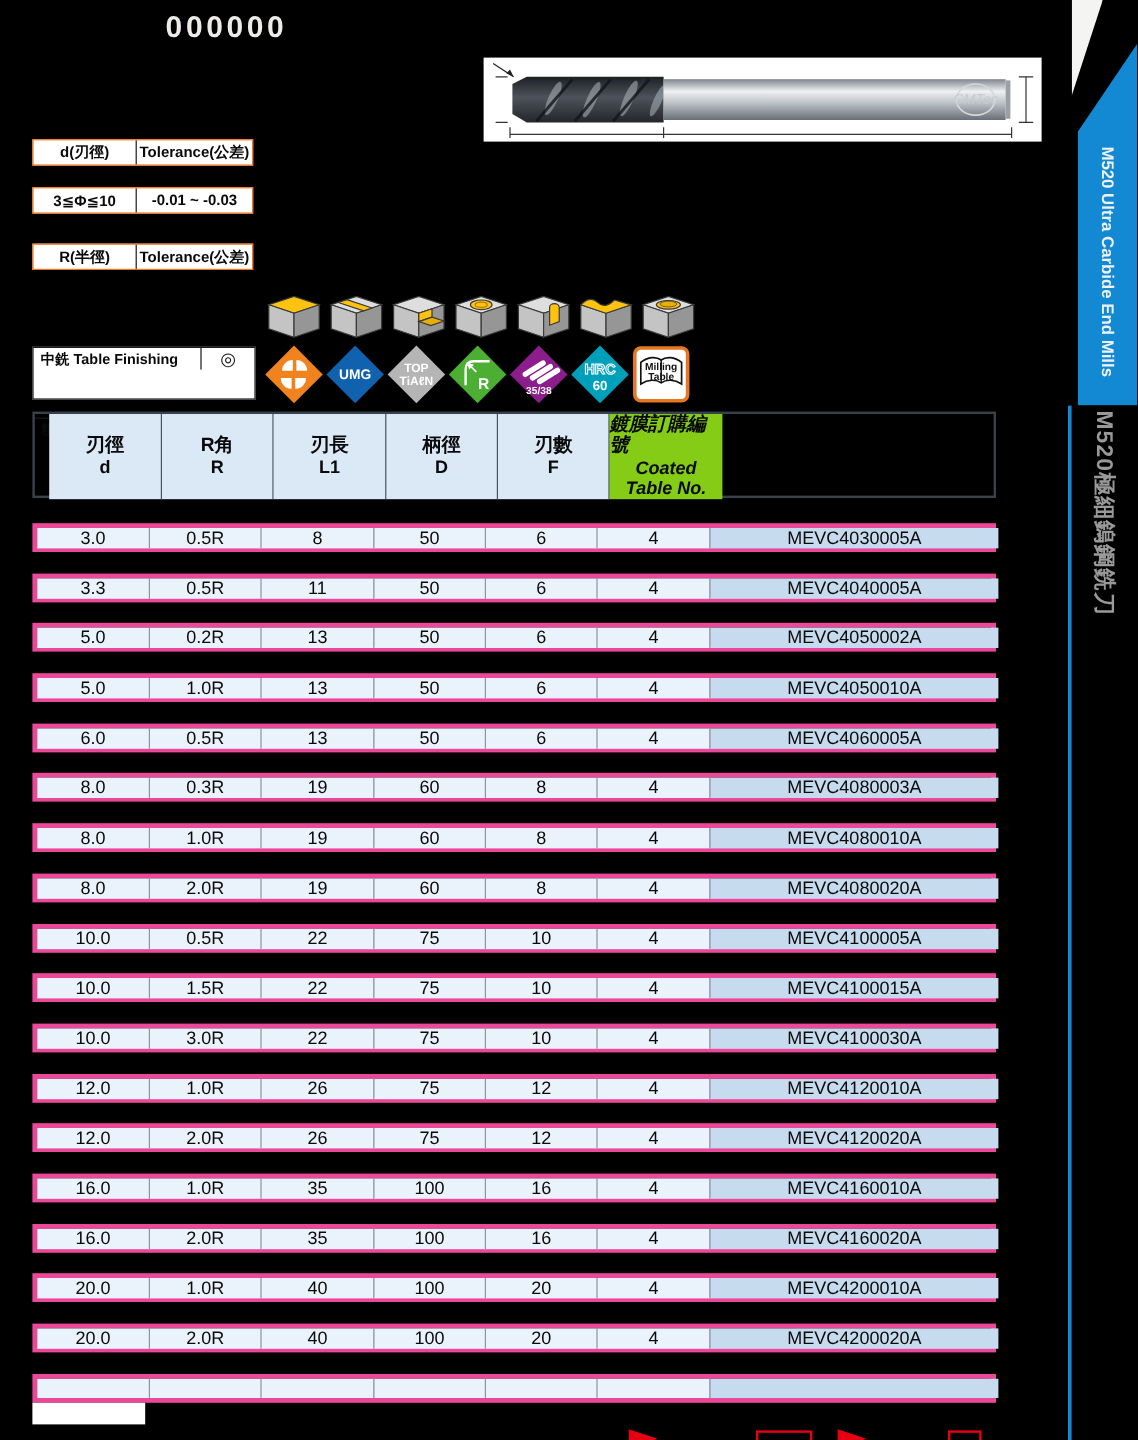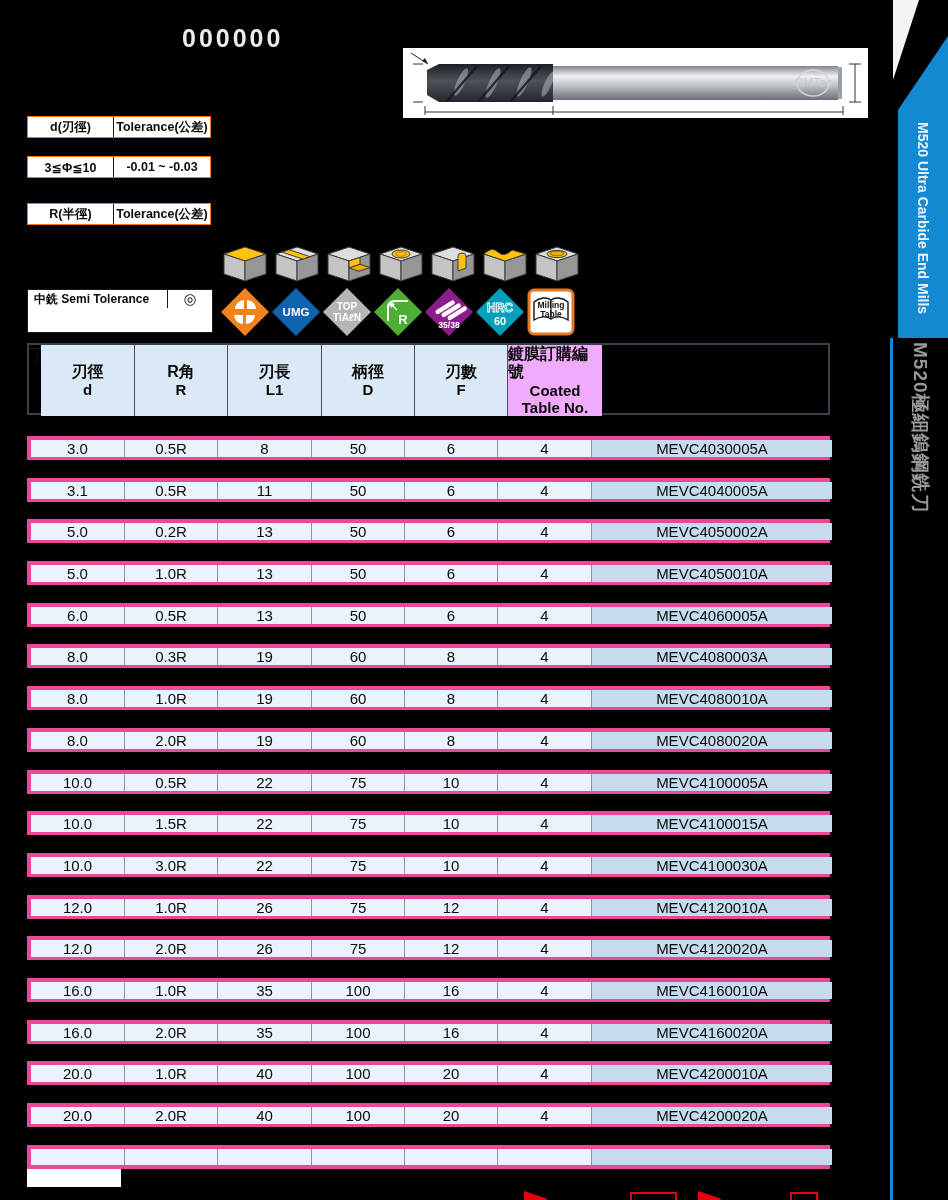--- a/index.html
+++ b/index.html
@@ -1,21 +1,21 @@
 <!DOCTYPE html>
 <html><head>
 <meta charset="utf-8">
 <style>
   html,body{margin:0;padding:0;background:#000;}
   .page{position:relative;width:948px;height:1200px;background:#000;overflow:hidden;
         font-family:"Liberation Sans","DejaVu Sans",sans-serif;color:#0a0a0a;}
 
   
-  .code{position:absolute;left:138px;top:24px;font-size:25px;font-weight:bold;
-        color:#edecle8;color:#edece8;letter-spacing:3px;margin-left:44px;}
+  .code{position:absolute;left:138px;top:9px;font-size:25px;font-weight:bold;
+        color:#edecle8;color:#edece8;letter-spacing:3px;}
 
   
   .photo{position:absolute;left:403px;top:48px;width:465px;height:70px;background:#fff;}
 
   
   .mini{position:absolute;left:27px;width:184px;height:22px;display:flex;
         background:#fff;border:1px solid #f97316;box-sizing:border-box;}
   .mini .c1{width:85px;border-right:1px solid #1a1a1a;}
   .mini .c2{flex:1;}
   .mini div{display:flex;align-items:center;justify-content:center;font-size:12.5px;font-weight:bold;}
@@ -37,21 +37,21 @@
   
   .badges{position:absolute;left:220px;top:287px;display:flex;gap:1px;align-items:center;}
   .badges svg{display:block;}
 
   
   .spec{position:absolute;left:27px;top:343px;width:803px;}
   .spec-row{display:grid;grid-template-columns:94px 93px 94px 93px 93px 94px 240px;box-sizing:border-box;}
   .spec-head{height:72px;border:2px solid #39414b;padding-left:12px;}
   .spec-head .hcell{background:#dbe9f6;border-right:1px solid #4a525c;display:flex;
         flex-direction:column;align-items:center;justify-content:center;line-height:1.15;}
-  .spec-head .hcell:last-child{border-right:none;background:#f0abfc;}
+  .spec-head .hcell:last-child{border-right:none;background:#84cc16;font-style:italic;}
   .hzh{font-size:16px;font-weight:bold;} .hen{font-size:15px;font-weight:bold;}
   .spec-body{margin-top:21px;}
   .row{height:24px;border:4px solid #ec4899;margin-bottom:17.7px;}
   .row .cell{background:#eaf2fb;border-right:1px solid #8d969f;display:flex;
         align-items:center;justify-content:center;font-size:15px;}
   .row .cell:last-child{border-right:none;background:#c7dbee;}
 
   
   .footcell{position:absolute;left:27px;top:1169px;width:94px;height:18px;background:#fff;}
 
@@ -181,21 +181,21 @@
       <polygon points="23,3 44,10 23,17 2,10" fill="#dedede" stroke="#3a3a3a"></polygon>
       <polygon points="2,10 23,17 23,37 2,30" fill="#c4c4c4" stroke="#3a3a3a"></polygon>
       <polygon points="23,17 44,10 44,30 23,37" fill="#969696" stroke="#3a3a3a"></polygon>
       <ellipse cx="23" cy="10" rx="10" ry="3.6" fill="#ffc20e" stroke="#3a3a3a"></ellipse>
       <ellipse cx="23" cy="9.4" rx="7" ry="2.4" fill="#e8ae00" stroke="#3a3a3a" stroke-width="0.6"></ellipse>
     </svg>
   </div>
 
   <div class="cap">
     <div class="r">
-      <div class="lab">中銑 Semi Tolerance</div>
+      <div class="lab">中銑 Table Finishing</div>
       <div class="mk">◎</div>
     </div>
     <div class="r">
       <div class="lab">粗銑 Roughing</div>
       <div class="mk">◎</div>
     </div>
   </div>
 
   <div class="badges">
     <svg width="50" height="50">
@@ -278,21 +278,21 @@
         <div class="spec-row row">
       <div class="cell">3.0</div>
           <div class="cell">0.5R</div>
       <div class="cell">8</div>
           <div class="cell">50</div>
       <div class="cell">6</div>
           <div class="cell">4</div>
       <div class="cell">MEVC4030005A</div>
     </div>
         <div class="spec-row row">
-      <div class="cell">3.1</div>
+      <div class="cell">3.3</div>
           <div class="cell">0.5R</div>
       <div class="cell">11</div>
           <div class="cell">50</div>
       <div class="cell">6</div>
           <div class="cell">4</div>
       <div class="cell">MEVC4040005A</div>
     </div>
         <div class="spec-row row">
       <div class="cell">5.0</div>
           <div class="cell">0.2R</div>

